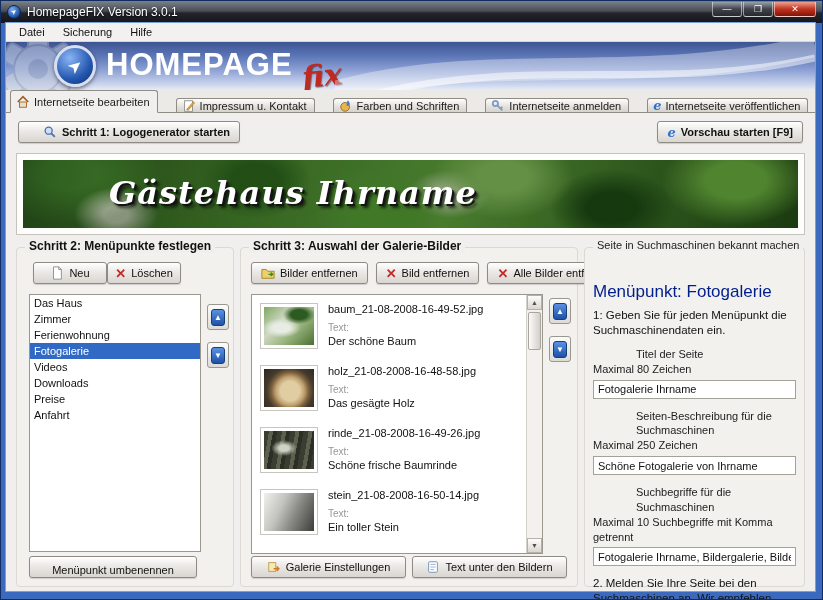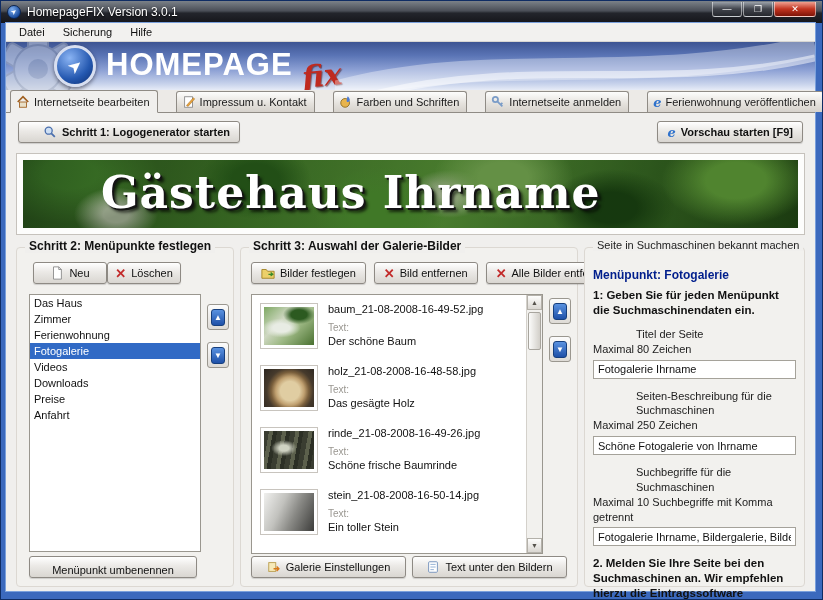--- a/index.html
+++ b/index.html
@@ -42,21 +42,21 @@
     display:flex; align-items:center; justify-content:center; font-size:17px; }
   .logo-circle span { transform:rotate(-40deg); display:block; }
   .logo-word { position:absolute; left:100px; top:5px; font-size:31px; font-weight:bold; letter-spacing:1px; color:#fff;
     text-shadow:-1px -1px 0 #9fb0d4, 1px -1px 0 #9fb0d4, -1px 1px 0 #44506e, 2px 2px 1px #2c3throw4e, 2px 3px 3px rgba(10,20,50,.8); }
   .logo-fix { position:absolute; left:296px; top:16px; font-family:"DejaVu Serif", serif; font-style:italic; font-weight:bold;
     font-size:30px; color:#bf2a20; transform:rotate(-6deg); text-shadow:1px 1px 1px rgba(60,0,0,.5); }
 
   
   .tabbar { height:23px; background:#eceae7; display:flex; align-items:flex-end; padding-left:4px; border-bottom:1px solid #8f8b85;gap:16px; }
   .tab { display:flex; align-items:center; gap:4px; font-size:11px; color:#1a1a1a; padding:3px 7px 3px 5px;
-    border:1px solid #8f8b85; border-bottom:none; border-radius:3px 3px 0 0; margin-right:2px; height:21px;
+    border:1px solid #8f8b85; border-bottom:none; border-radius:3px 3px 0 0; margin-right:2px; height:14px;
     background:linear-gradient(#fdfdfc,#e4e1dc 60%,#d6d2cc); cursor:default; white-space:nowrap; }
   .tab.active { background:#f0efed; height:23px; margin-bottom:-1px; border-bottom:1px solid #f0efed; }
   .tab svg { width:14px; height:14px; }
   .e-ico { font-family:"DejaVu Serif", serif; font-style:italic; font-weight:bold; color:#2f72cc; font-size:13px; line-height:1; }
 
   
   .main { position:relative; flex:1; background:#f0efed; }
 
   .btn { display:inline-flex; align-items:center; gap:5px; font-size:11px; color:#111;
     background:linear-gradient(#ffffff,#ebe9e6 45%,#d9d6d1); border:1px solid #8e8a84; border-radius:3px;
@@ -74,22 +74,22 @@
   .banner-img { position:relative; width:100%; height:100%; overflow:hidden; background:
       radial-gradient(ellipse 90px 50px at 6% 20%, #17351000 30%, #00000044 100%),
       radial-gradient(ellipse 70px 45px at 12% 80%, #b8c8a8 0 18%, #b8c8a800 60%),
       radial-gradient(ellipse 80px 55px at 30% 30%, #2e6b1e 0 30%, #2e6b1e00 70%),
       radial-gradient(ellipse 90px 60px at 46% 75%, #57a335 0 30%, #57a33500 75%),
       radial-gradient(ellipse 100px 60px at 62% 25%, #88c45e 0 25%, #88c45e00 70%),
       radial-gradient(ellipse 90px 55px at 76% 70%, #1e4d14 0 28%, #1e4d1400 70%),
       radial-gradient(ellipse 100px 60px at 92% 30%, #6db440 0 30%, #6db44000 75%),
       radial-gradient(ellipse 70px 40px at 55% 50%, #cfe2b8 0 15%, #cfe2b800 60%),
       linear-gradient(105deg, #2c5a1e 0%, #4a8a2e 30%, #63a83e 55%, #3c7426 80%, #255016 100%); }
-  .banner-title { position:absolute; left:78px; top:50%; transform:translateY(-52%);
-    font-family:"DejaVu Serif", serif; font-weight:bold; font-size:44px; color:#fff;
+  .banner-title { position:absolute; left:86px; top:50%; transform:translateY(-52%);
+    font-family:"DejaVu Serif", serif; font-style:italic; font-weight:bold; font-size:32px; color:#fff;
     text-shadow:2px 2px 0 #141414, 4px 4px 3px rgba(0,0,0,.65); letter-spacing:1px; white-space:nowrap; }
 
   
   .panels { position:absolute; left:10px; right:10px; top:134px; bottom:4px; display:flex; gap:6px; }
   .panel { position:relative; border:1px solid #dcd8d2; border-radius:4px; background:#f2f1ee; }
   .p-left { width:218px; }
   .p-mid { width:338px; }
   .p-right { flex:1; }
   .cap { position:absolute; top:-9px; left:8px; background:#f0efed; padding:0 4px; font-size:12px; font-weight:bold; color:#111; white-space:nowrap; }
   .cap.plain { font-weight:normal; font-size:11px; color:#222; }
@@ -131,22 +131,22 @@
     border:1px solid #b4b1aa; color:#55524c; font-size:7px; display:flex; align-items:center; justify-content:center; }
   .varrow.up { top:0; } .varrow.down { bottom:0; }
   .vthumb { position:absolute; left:1px; top:17px; width:13px; height:38px; background:linear-gradient(90deg,#fbfbfa,#d2cfc9);
     border:1px solid #a8a59e; border-radius:2px; }
   .updown-mid { position:absolute; left:308px; top:50px; display:flex; flex-direction:column; gap:12px; }
   .mfoot { position:absolute; left:10px; right:10px; bottom:8px; display:flex; justify-content:space-between; }
   .mfoot .btn { width:155px; justify-content:center; }
 
   
   .seo { position:absolute; inset:12px 8px 8px 8px; font-size:11px; }
-  .seo .mp-label { color:#001e8c; font-weight:bold; font-size:12px; margin-top:8px; }
-  .seo .step { font-weight:bold; color:#111; font-size:11.5px; line-height:1.3; margin-top:6px; }
+  .seo .mp-label { color:#001e8c; font-weight:normal; font-size:17px; margin-top:22px; }
+  .seo .step { font-weight:normal; color:#111; font-size:11.5px; line-height:1.3; margin-top:6px; }
   .seo .lab { margin-top:9px; color:#1c1c1c; line-height:1.35;margin-left:43px; }
   .seo .hint { color:#1c1c1c; line-height:1.35; }
   .seo input { display:block; width:100%; height:19px; margin-top:3px; border:1px solid #a5a29a; background:#fff;
     font-family:"Liberation Sans", sans-serif; font-size:11px; padding:1px 4px; color:#111; }
   .seo .gap { margin-top:10px; }
 </style>
 </head>
 <body>
 
 <div class="window">
@@ -222,21 +222,21 @@
       </div>
       <div class="tab">
         <svg viewBox="0 0 16 16">
             <circle cx="5" cy="5" r="3" fill="none" stroke="#7a9cc8" stroke-width="2"></circle>
             <path d="M7.5 7.5 13 13M11 11l2-2" stroke="#7a9cc8" stroke-width="2" fill="none"></path>
           </svg>
         <span>Internetseite anmelden</span>
       </div>
       <div class="tab">
         <span class="e-ico">e</span>
-        <span>Ferienwohnung veröffentlichen</span>
+        <span>Internetseite veröffentlichen</span>
       </div>
       <div class="tab">
         <svg viewBox="0 0 16 16">
             <rect x="2" y="3" width="12" height="10" fill="#cfe4f8" stroke="#6a88a8"></rect>
             <path d="M2 11l4-4 3 3 2-2 3 3v2H2z" fill="#4a9a3a"></path>
             <circle cx="11" cy="6" r="1.5" fill="#f0d040"></circle>
           </svg>
         <span>Zusätzliches</span>
       </div>
     </div>
@@ -307,21 +307,21 @@
         </div>
 
         <div class="panel p-mid">
           <div class="cap">Schritt 3: Auswahl der Galerie-Bilder</div>
           <div class="mbtn-row">
             <div class="btn">
               <svg viewBox="0 0 16 16">
                   <path d="M1 4h5l1.5 2H15v8H1z" fill="#ecd06a" stroke="#a08020"></path>
                   <path d="M8.5 9.5H13M11 7.5l2.5 2L11 11.5" stroke="#3a8a2a" stroke-width="1.4" fill="none"></path>
                 </svg>
-              <span>Bilder festlegen</span>
+              <span>Bilder entfernen</span>
             </div>
             <div class="btn">
               <span class="xmark">✕</span>
               <span>Bild entfernen</span>
             </div>
             <div class="btn">
               <span class="xmark">✕</span>
               <span>Alle Bilder entfernen</span>
             </div>
           </div>

